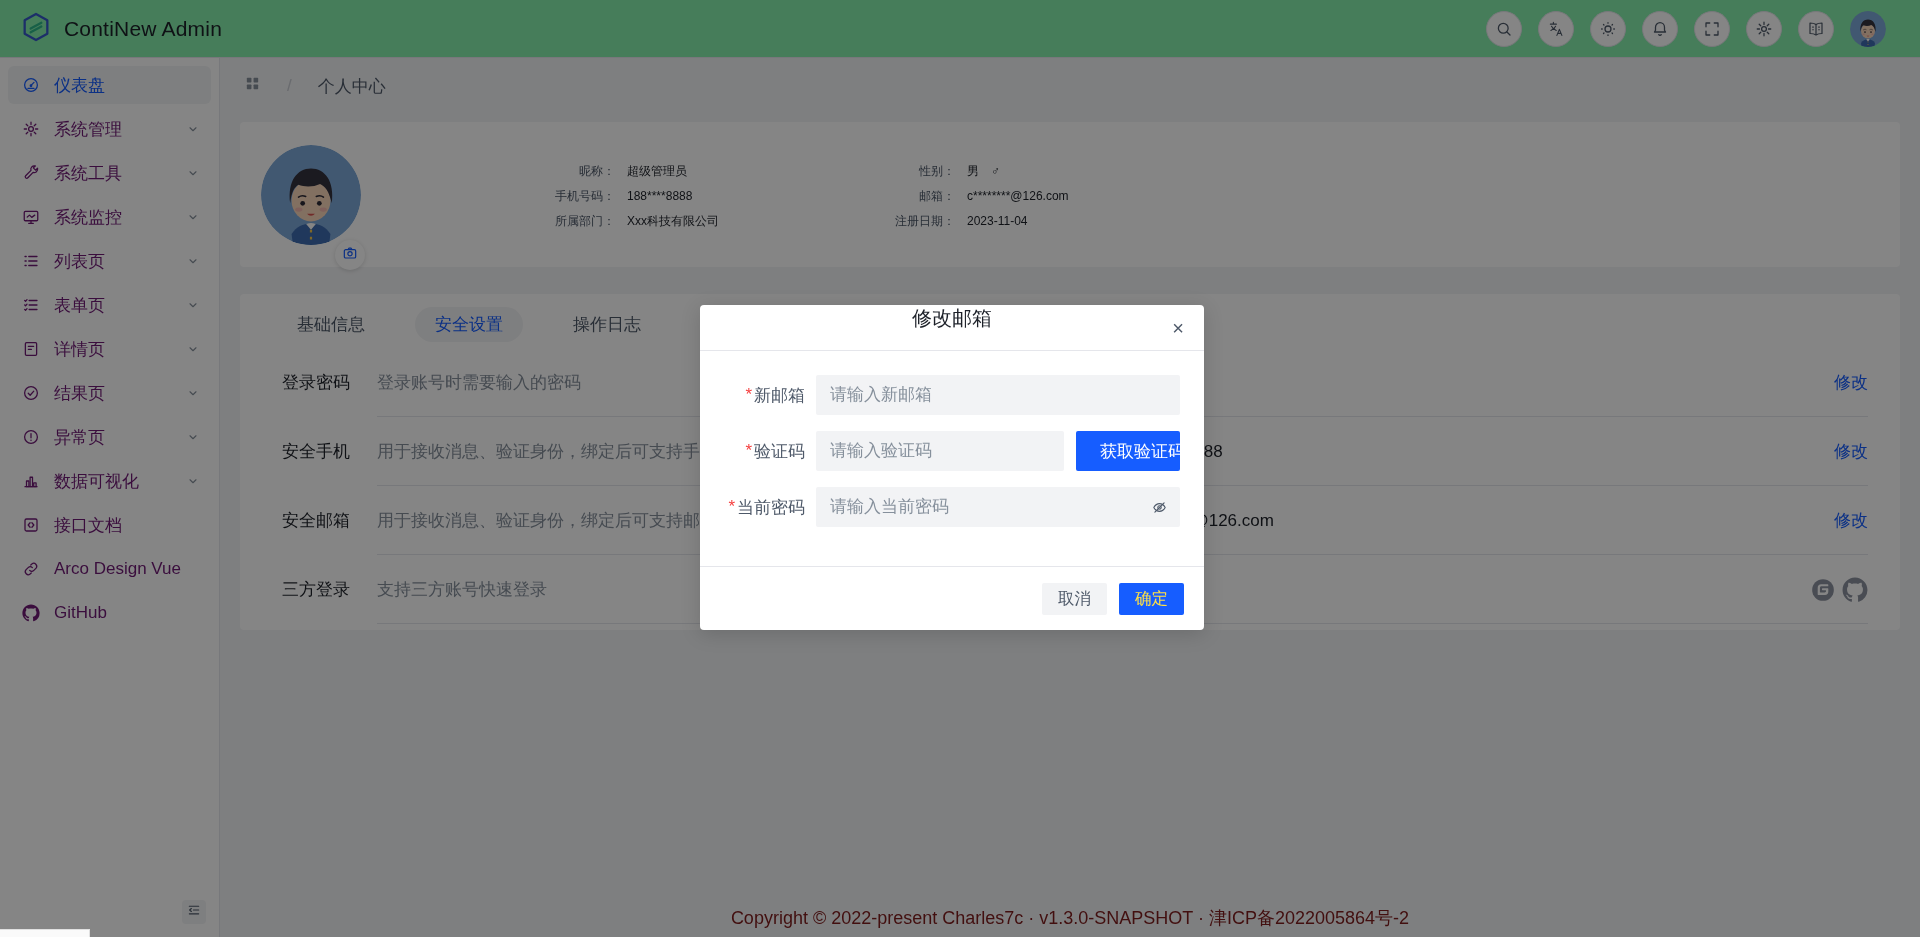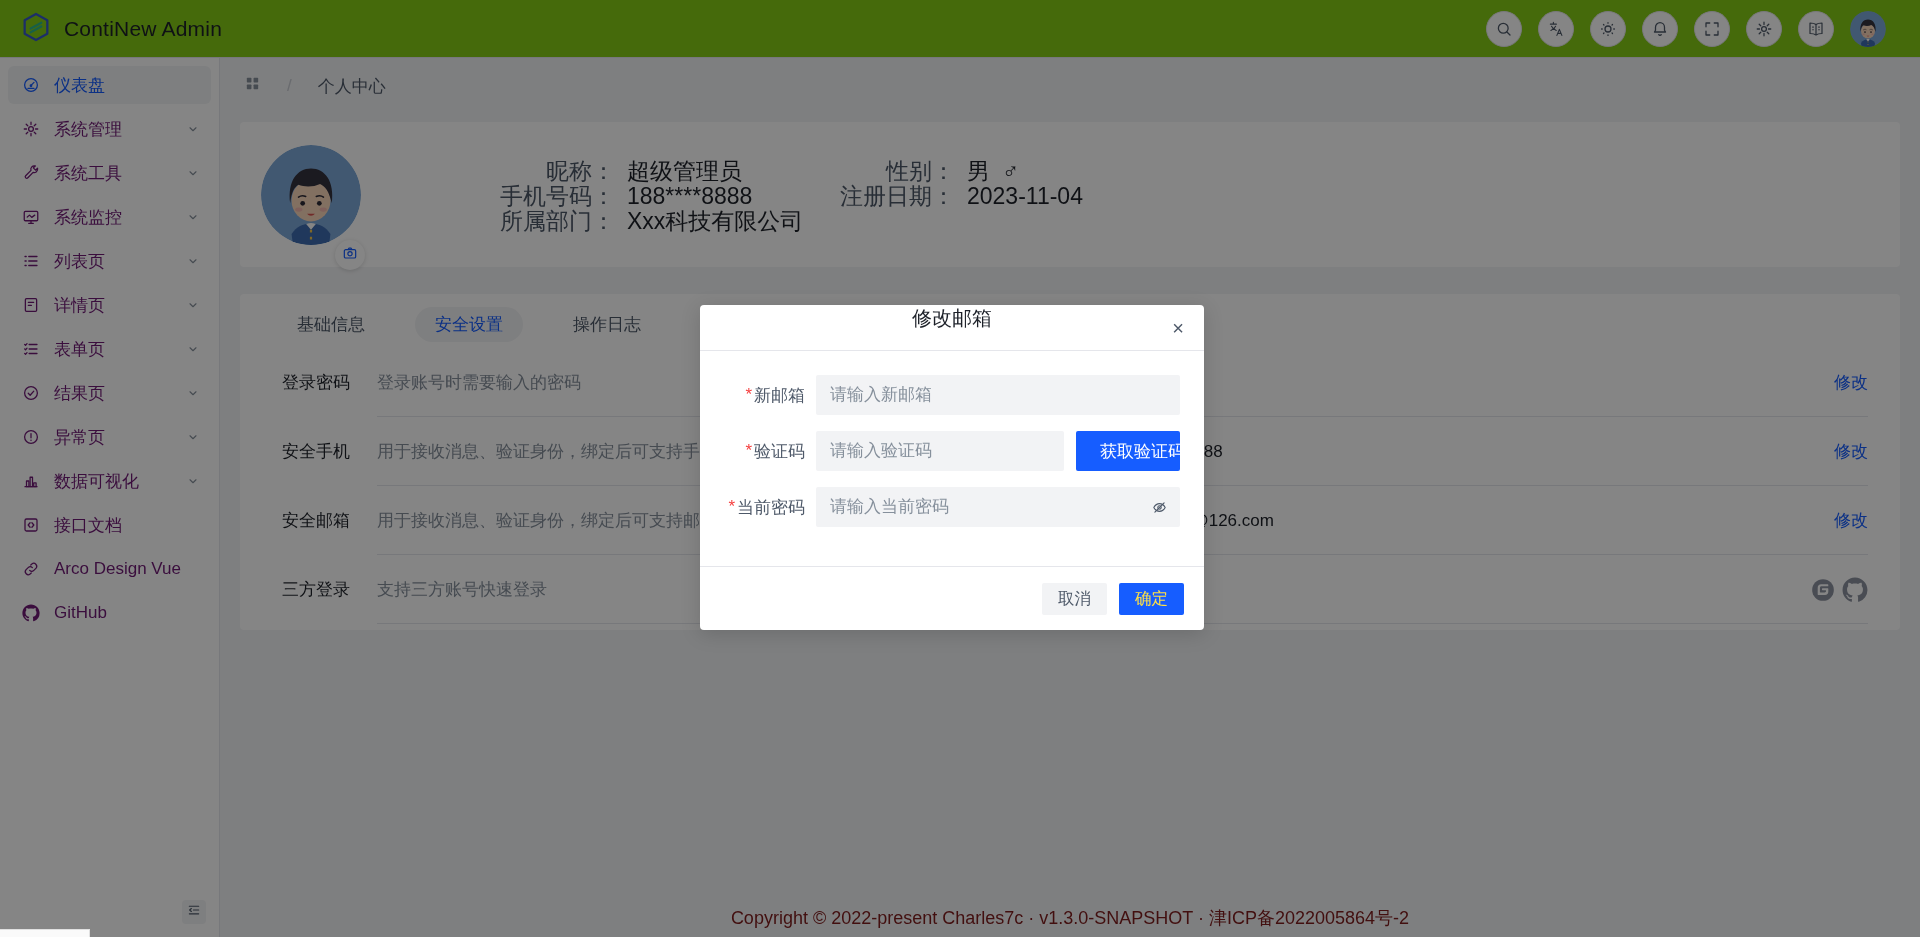--- a/index.html
+++ b/index.html
@@ -1,21 +1,21 @@
 <!DOCTYPE html>
 <html><head>
 <meta charset="utf-8">
 <style>
   * { margin:0; padding:0; box-sizing:border-box; }
   html,body { width:1920px; height:937px; }
   body { font-family:"Liberation Sans","DejaVu Sans",sans-serif; background:#f2f3f5; overflow:hidden; }
   .app { position:relative; width:1920px; height:937px; background:#f2f3f5; overflow:hidden; }
 
   
-  .hdr { position:absolute; top:0; left:0; right:0; height:58px; background:#84cc16; border-bottom:1px solid #e5e6eb; display:flex; align-items:center; justify-content:space-between; padding:0 34px 0 20px; z-index:5; }
+  .hdr { position:absolute; top:0; left:0; right:0; height:58px; background:#86efac; border-bottom:1px solid #e5e6eb; display:flex; align-items:center; justify-content:space-between; padding:0 34px 0 20px; z-index:5; }
   .hdr-left { display:flex; align-items:center; gap:12px; }
   .hdr-title { font-size:21px; color:#1d2129; font-weight:500; letter-spacing:.2px; }
   .hdr-right { display:flex; align-items:center; gap:16px; }
   .icon-btn { width:36px; height:36px; border-radius:50%; border:1px solid #e5e6eb; background:#fff; display:flex; align-items:center; justify-content:center; color:#4e5969; cursor:pointer; }
   .icon-btn svg { display:block; }
   .hdr-avatar { width:36px; height:36px; border-radius:50%; overflow:hidden; cursor:pointer; }
 
   
   .sb { position:absolute; top:58px; left:0; bottom:0; width:220px; background:#fff; border-right:1px solid #e5e6eb; padding-top:8px; z-index:4; }
   .mi { position:relative; height:38px; margin:6px 8px 0 8px; border-radius:6px; display:flex; align-items:center; padding:0 12px 0 14px; color:#701a75; font-size:17px; cursor:pointer; }
@@ -32,21 +32,21 @@
   .crumb .cur { color:#4e5969; }
   .crumb .sep { color:#c9cdd4; }
 
   .card { position:absolute; left:20px; right:20px; background:#fff; border-radius:4px; }
   .card-profile { top:64px; height:145px; }
   .p-avatar { position:absolute; left:21px; top:23px; width:100px; height:100px; border-radius:50%; overflow:hidden; }
   .p-cam { position:absolute; left:95px; top:118px; width:30px; height:30px; border-radius:50%; background:#fff; box-shadow:0 1px 4px rgba(0,0,0,.15); display:flex; align-items:center; justify-content:center; cursor:pointer; }
   .p-col { position:absolute; top:37px; }
   .p-col.c1 { left:200px; width:480px; }
   .p-col.c2 { left:540px; width:520px; }
-  .p-row { display:flex; height:24px; line-height:24px; font-size:23px; margin-bottom:1px; }
+  .p-row { display:flex; height:24px; line-height:24px; font-size:12px; margin-bottom:1px; }
   .p-row .pl { width:175px; text-align:right; color:#4e5969; flex:none; }
   .p-row .pv { margin-left:12px; color:#1d2129; font-weight:500; }
   .male { color:#3491fa; margin-left:4px; font-weight:400; }
 
   .card-sec { top:236px; height:336px; }
   .tabs { display:flex; align-items:center; padding:13px 0 0 37px; gap:30px; }
   .tab { font-size:17px; color:#4e5969; padding:6px 20px; border-radius:18px; cursor:pointer; white-space:nowrap; }
   .tab.active { background:#f2f3f5; color:#165dff; }
   .sec-rows { margin:6px 32px 0 42px; }
   .sec-row { position:relative; height:69px; display:flex; align-items:center; font-size:17px; }
@@ -251,39 +251,39 @@
       <span class="lbl">列表页</span>
       <span class="chev">
         <svg width="12" height="12" viewBox="0 0 24 24" fill="none" stroke="currentColor" stroke-width="2.2" stroke-linecap="round" stroke-linejoin="round">
             <path d="M6 9.5l6 6 6-6"></path>
           </svg>
       </span>
     </div>
     <div class="mi">
       <span class="ic">
         <svg width="18" height="18" viewBox="0 0 24 24" fill="none" stroke="currentColor" stroke-width="1.7" stroke-linecap="round" stroke-linejoin="round">
+          <path d="M9.5 6h10.5M9.5 12h10.5M9.5 18h10.5"></path>
+            <path d="M3.5 5.8l1.2 1.2 2-2.2M3.5 11.8l1.2 1.2 2-2.2M3.5 17.8l1.2 1.2 2-2.2"></path>
+        </svg>
+      </span>
+      <span class="lbl">表单页</span>
+      <span class="chev">
+        <svg width="12" height="12" viewBox="0 0 24 24" fill="none" stroke="currentColor" stroke-width="2.2" stroke-linecap="round" stroke-linejoin="round">
+            <path d="M6 9.5l6 6 6-6"></path>
+          </svg>
+      </span>
+    </div>
+    <div class="mi">
+      <span class="ic">
+        <svg width="18" height="18" viewBox="0 0 24 24" fill="none" stroke="currentColor" stroke-width="1.7" stroke-linecap="round" stroke-linejoin="round">
           <rect x="4.5" y="3.5" width="15" height="17" rx="1.5"></rect>
             <path d="M8.5 8.5h7M8.5 12.5h4"></path>
         </svg>
       </span>
       <span class="lbl">详情页</span>
-      <span class="chev">
-        <svg width="12" height="12" viewBox="0 0 24 24" fill="none" stroke="currentColor" stroke-width="2.2" stroke-linecap="round" stroke-linejoin="round">
-            <path d="M6 9.5l6 6 6-6"></path>
-          </svg>
-      </span>
-    </div>
-    <div class="mi">
-      <span class="ic">
-        <svg width="18" height="18" viewBox="0 0 24 24" fill="none" stroke="currentColor" stroke-width="1.7" stroke-linecap="round" stroke-linejoin="round">
-          <path d="M9.5 6h10.5M9.5 12h10.5M9.5 18h10.5"></path>
-            <path d="M3.5 5.8l1.2 1.2 2-2.2M3.5 11.8l1.2 1.2 2-2.2M3.5 17.8l1.2 1.2 2-2.2"></path>
-        </svg>
-      </span>
-      <span class="lbl">表单页</span>
       <span class="chev">
         <svg width="12" height="12" viewBox="0 0 24 24" fill="none" stroke="currentColor" stroke-width="2.2" stroke-linecap="round" stroke-linejoin="round">
             <path d="M6 9.5l6 6 6-6"></path>
           </svg>
       </span>
     </div>
     <div class="mi">
       <span class="ic">
         <svg width="18" height="18" viewBox="0 0 24 24" fill="none" stroke="currentColor" stroke-width="1.7" stroke-linecap="round" stroke-linejoin="round">
           <circle cx="12" cy="12" r="8.5"></circle>
@@ -405,20 +405,24 @@
         <div class="p-row">
           <span class="pl">所属部门：</span>
           <span class="pv">Xxx科技有限公司</span>
         </div>
       </div>
       <div class="p-col c2">
         <div class="p-row">
           <span class="pl">性别：</span>
           <span class="pv">男</span>
           <span class="pv male">♂</span>
+        </div>
+        <div class="p-row">
+          <span class="pl">邮箱：</span>
+          <span class="pv">c********@126.com</span>
         </div>
         <div class="p-row">
           <span class="pl">注册日期：</span>
           <span class="pv">2023-11-04</span>
         </div>
       </div>
     </section>
 
     <section class="card card-sec">
       <div class="tabs">

